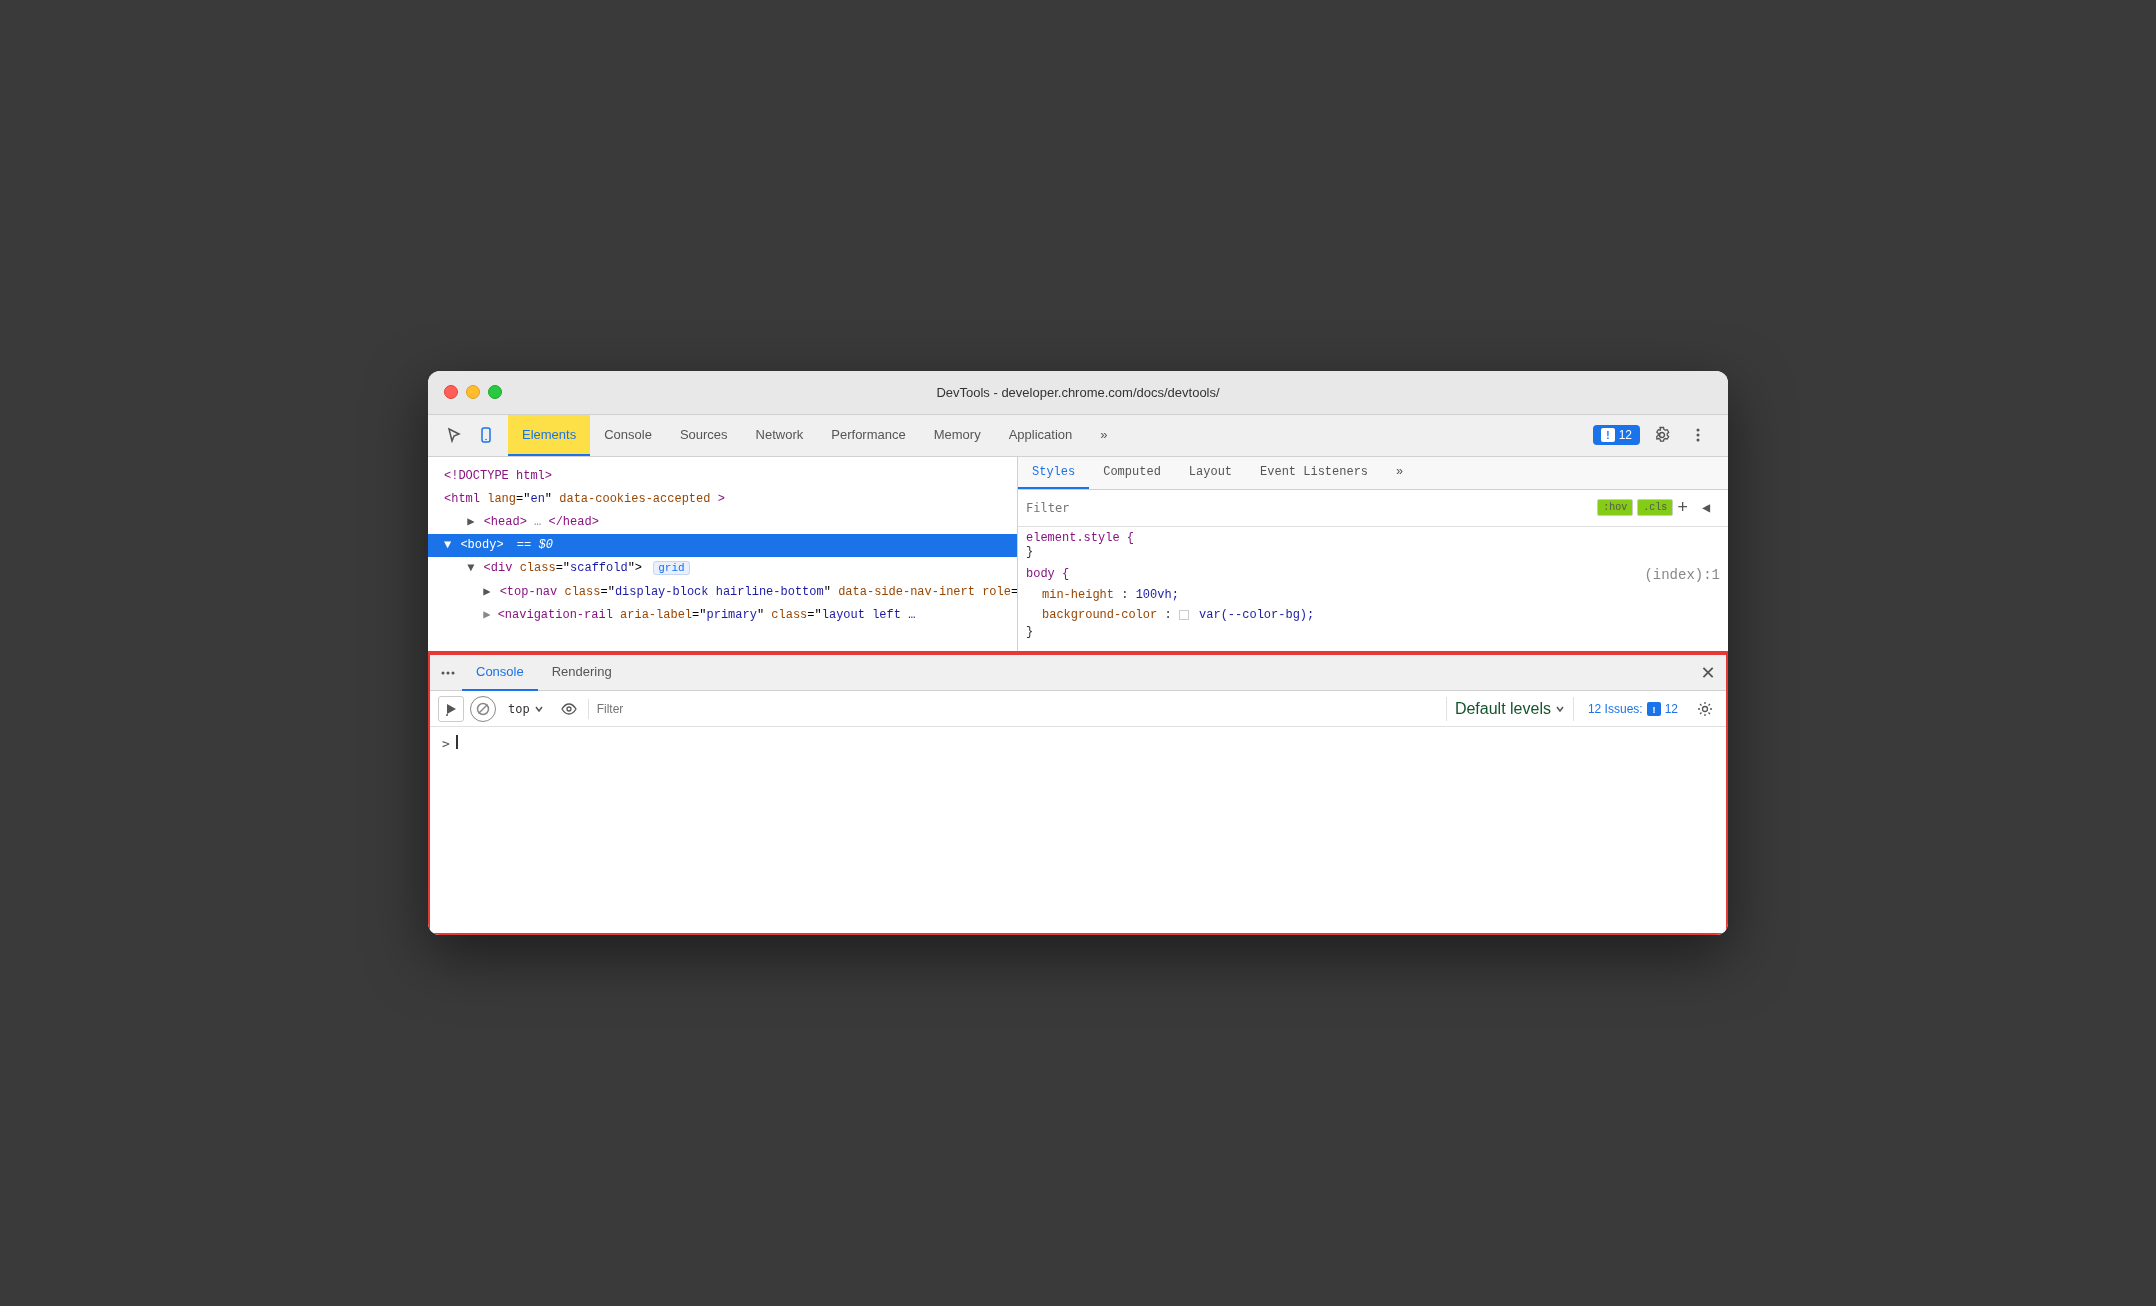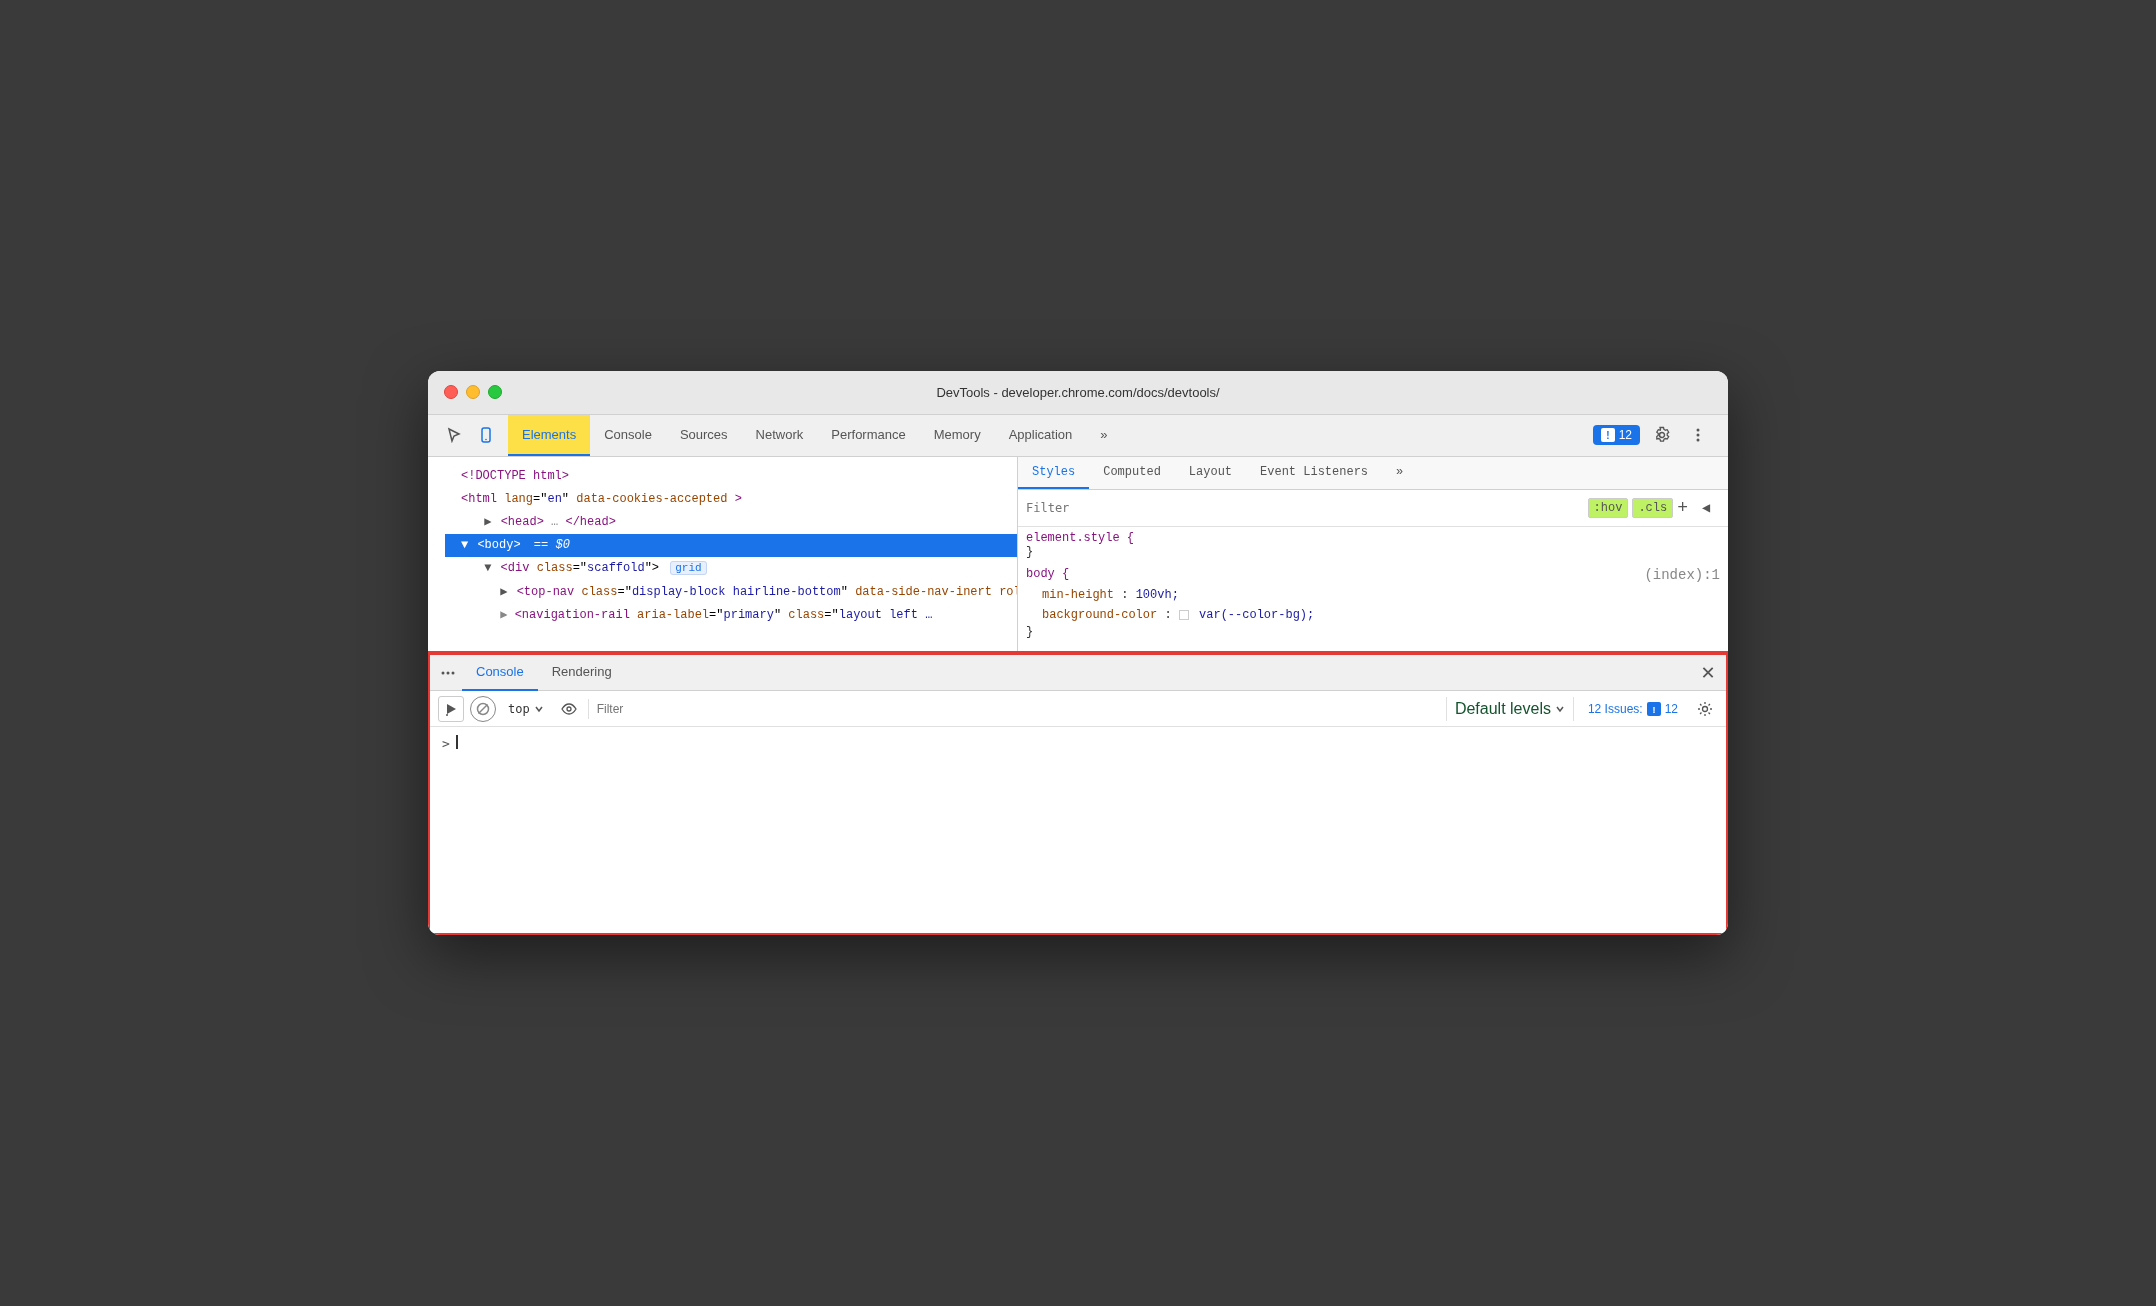--- a/index.html
+++ b/index.html
@@ -130,21 +130,20 @@
       display: flex;
       flex-direction: column;
       background: #fff;
       font-family: 'Menlo', 'Monaco', 'Courier New', monospace;
       font-size: 12px;
     }
     .dom-content {
       flex: 1;
       padding: 8px 0;
       overflow: auto;
-      margin-left: 17px;
     }
     .dom-line {
       padding: 2px 8px 2px 16px;
       line-height: 1.6;
       white-space: nowrap;
     }
     .dom-line.highlighted {
       background: #1a73e8;
     }
     .dom-line.highlighted * { color: #fff !important; }
@@ -226,27 +225,27 @@
       font-family: 'Menlo', monospace;
       color: #333;
       background: transparent;
     }
     .filter-actions {
       display: flex;
       gap: 4px;
       align-items: center;
     }
     .filter-btn {
-      font-size: 12px;
+      font-size: 10px;
       color: #555;
       cursor: pointer;
       padding: 2px 5px;
       border-radius: 2px;
       border: 1px solid #ccc;
-      background: #bef264;
+      background: #84cc16;
     }
     .filter-plus {
       font-size: 18px;
       color: #555;
       cursor: pointer;
       line-height: 1;
     }
 
     .styles-content {
       flex: 1;

